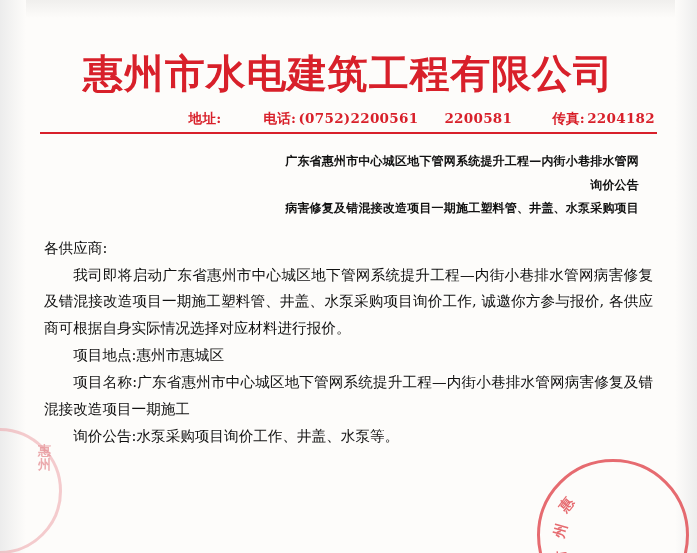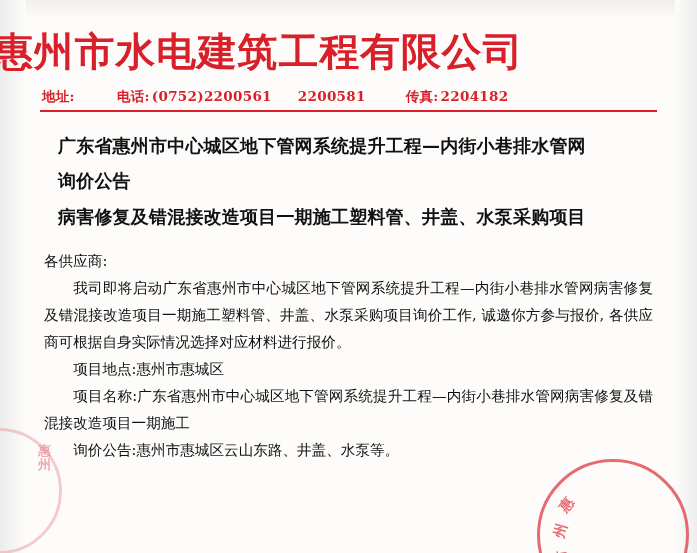--- a/index.html
+++ b/index.html
@@ -40,61 +40,61 @@
   }
   .paper-edge-top {
     position: absolute;
     left: 0; right: 0; top: 0;
     height: 18px;
     background: linear-gradient(to bottom, #f0efed 0%, #fdfcfa 100%);
     pointer-events: none;
   }
 
   .letterhead {
-    text-align: left;
-    padding-top: 29px;
+    text-align: center;
+    padding-top: 51px;
   }
   .company-name {
     color: #d8202a;
     font-family: "DejaVu Serif", "Liberation Serif", serif;
     font-weight: bold;
     font-size: 39px;
     letter-spacing: 1px;
     line-height: 1.15;
     white-space: nowrap;
     transform: scaleX(1.02);
   }
 
   .contact-row {
     margin: 14px 42px 0 42px;
     color: #d8202a;
     font-size: 13.5px;
     font-weight: bold;
     display: flex;
     align-items: baseline;
-    justify-content: flex-start;
+    justify-content: flex-end;
     white-space: nowrap;
     letter-spacing: 0.3px;
   }
   .contact-label { margin-right: 2px; }
   .contact-val { margin-right: 0px; }
   .gap-a { display: inline-block; width: 40px; }
   .gap-b { display: inline-block; width: 26px; }
   .gap-c { display: inline-block; width: 40px; }
 
   .rule {
     margin: 4px 40px 0 40px;
     height: 2.5px;
     background: #d8202a;
   }
 
   .doc-title {
     margin: 16px 58px 0 58px;
-    text-align: left;
-    font-size: 18px;
+    text-align: right;
+    font-size: 12px;
     font-weight: bold;
     line-height: 1.95;
     color: #111;
     letter-spacing: 0.2px;
   }
 
   .body-text {
     margin: 14px 44px 9px 44px;
     font-size: 14.6px;
     line-height: 1.85;
@@ -196,21 +196,21 @@
   <div class="body-text">
     <p>各供应商:</p>
     <p class="indent2">我司即将启动广东省惠州市中心城区地下管网系统提升工程—内街小巷排水管网病害修复及错混接改造项目一期施工塑料管、井盖、水泵采购项目询价工作, 诚邀你方参与报价, 各供应商可根据自身实际情况选择对应材料进行报价。</p>
     <p class="field-line">
       <span>项目地点:</span><span>惠州市惠城区</span>
     </p>
     <p class="field-line">
       <span>项目名称:</span><span>广东省惠州市中心城区地下管网系统提升工程—内街小巷排水管网病害修复及错混接改造项目一期施工</span>
     </p>
     <p class="field-line">
-      <span>询价公告:</span><span>惠州市惠城区云山东路、井盖、水泵等。</span>
+      <span>询价公告:</span><span>水泵采购项目询价工作、井盖、水泵等。</span>
     </p>
   </div>
 
   <div class="seal">
     <div class="seal-text">
       <span class="seal-char" style="left:20px;  top:34px;  transform:rotate(-52deg);">惠</span>
       <span class="seal-char" style="left:14px;  top:60px;  transform:rotate(-74deg);">州</span>
       <span class="seal-char" style="left:16px;  top:86px;  transform:rotate(-100deg);">市</span>
 
     </div>

